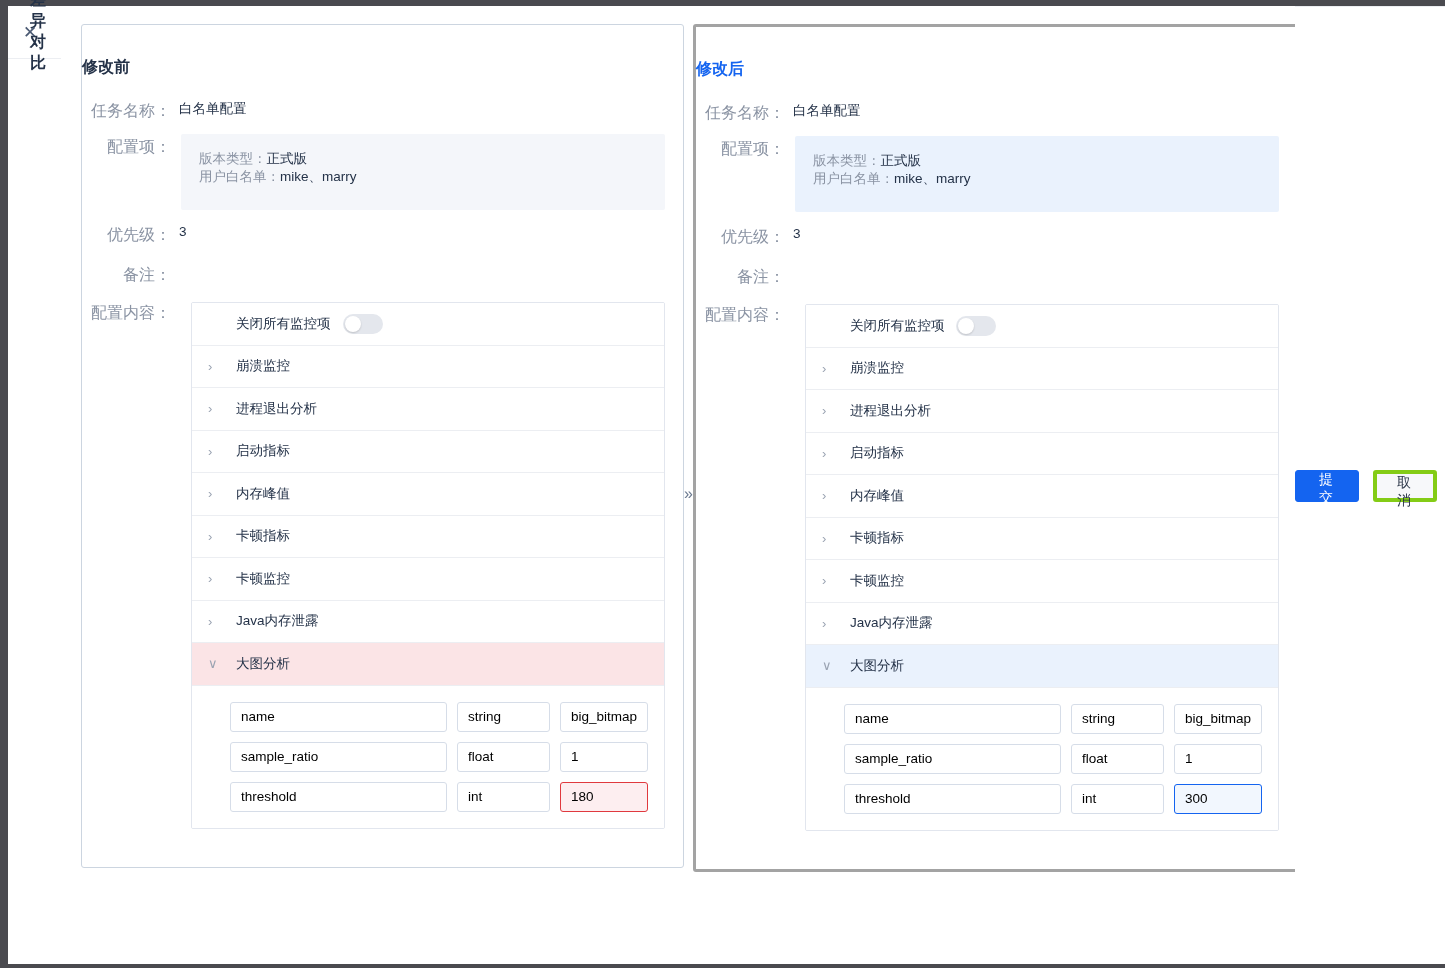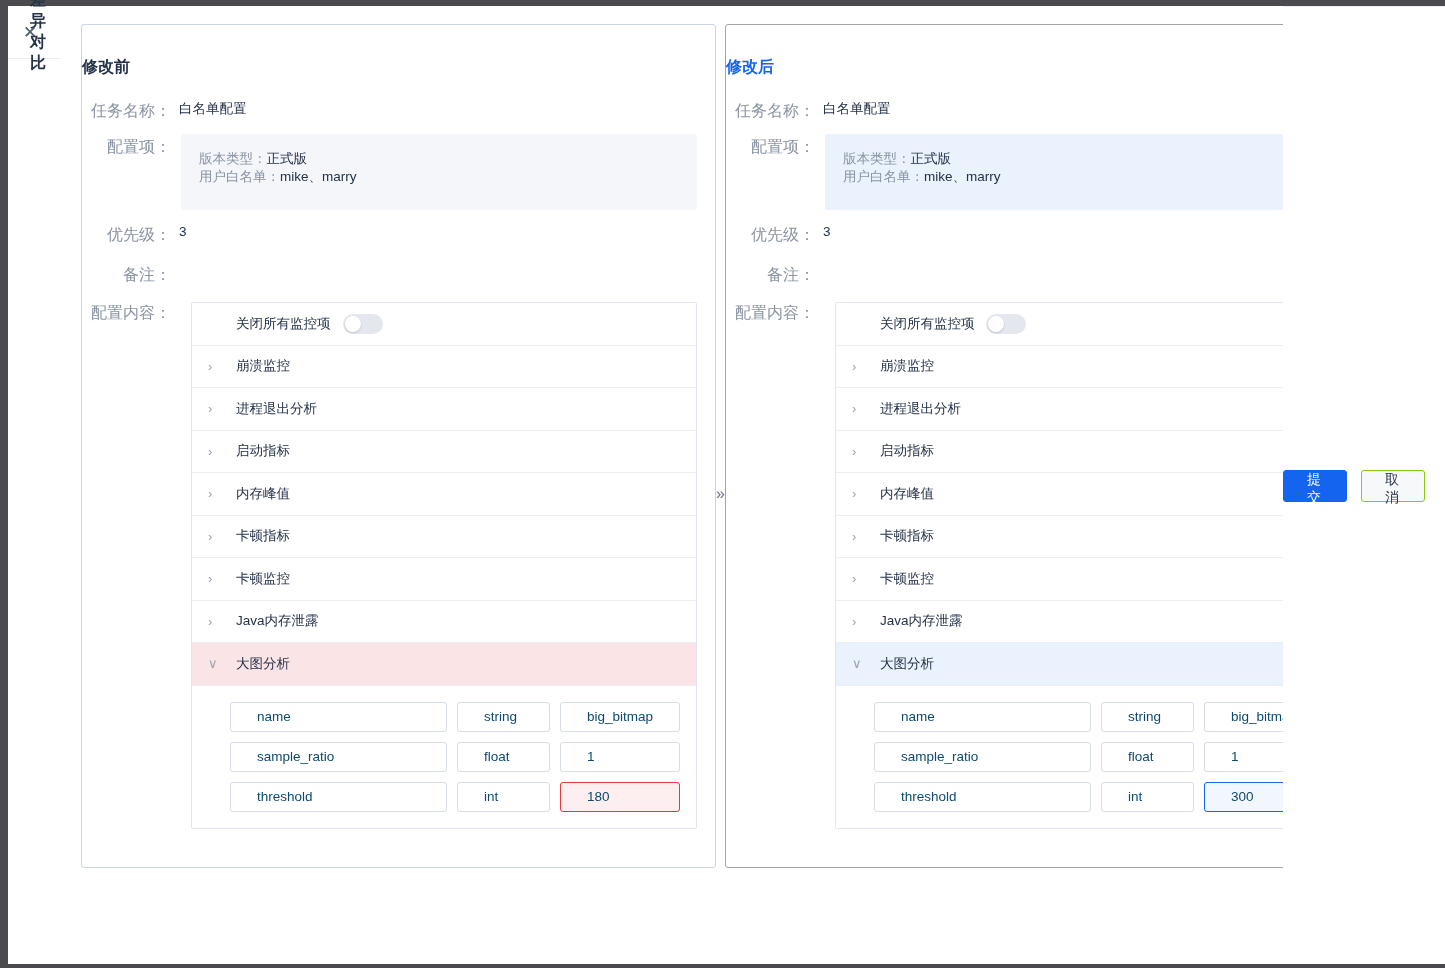--- a/index.html
+++ b/index.html
@@ -64,21 +64,21 @@
   .panel {
     width: 681px;
     min-height: 825px;
     background: #fff;
     border: 1px solid #ccd5e0;
     border-radius: 3px;
     padding: 22px 0 24px 0;
     position: relative;
   }
   .panel.after {
-    border: 1px solid #a3a3a3;
+    border: 3px solid #a3a3a3;
   }
 
   .panel-title {
     font-size: 16px;
     font-weight: 700;
     color: #243248;
     margin: 10px 0 22px 0;
   }
   .panel.after .panel-title { color: #1464f0; }
 
@@ -197,24 +197,24 @@
     gap: 10px;
     margin-bottom: 10px;
   }
   .field-row:last-child { margin-bottom: 0; }
   .fld {
     height: 30px;
     border: 1px solid #d6dde8;
     border-radius: 3px;
     background: #fff;
     font-size: 13.5px;
-    color: #0c4a6e;
+    color: #000000;
     display: flex;
     align-items: center;
-    padding: 0 26px;
+    padding: 0 10px;
     font-family: "Liberation Sans", "DejaVu Sans", sans-serif;
   }
   .fld.f-name  { flex: 0 0 217px; }
   .fld.f-type  { flex: 0 0 93px; }
   .fld.f-val   { flex: 1 1 auto; }
 
   .fld.changed-before {
     border: 1px solid #e0393e;
     background: #fdeef0;
   }
@@ -223,42 +223,42 @@
     background: #f2f7fe;
   }
 
   
   .dlg-footer {
     flex: 0 0 72px;
     border-top: 1px solid #eceef2;
     display: flex;
     align-items: center;
     justify-content: flex-start;
-    padding-right: 20px;
+    padding-right: 8px;
     gap: 14px;
     background: #fff;
   }
   .btn {
     height: 32px;
     min-width: 64px;
     padding: 0 16px;
     border-radius: 3px;
     font-size: 14px;
     cursor: pointer;
     font-family: "Liberation Sans", "DejaVu Sans", sans-serif;
     letter-spacing: 2px;
   }
   .btn-primary {
     background: #1464f0;
     border: 1px solid #1464f0;
     color: #fff;
   }
   .btn-default {
     background: #f7f8fa;
-    border: 1px solid #84cc16;
+    border: 4px solid #84cc16;
     color: #2b3murky;
     color: #2b3648;
   }
 </style>
 </head>
 <body>
 
 <div class="dialog">
 
   <div class="dlg-header">

